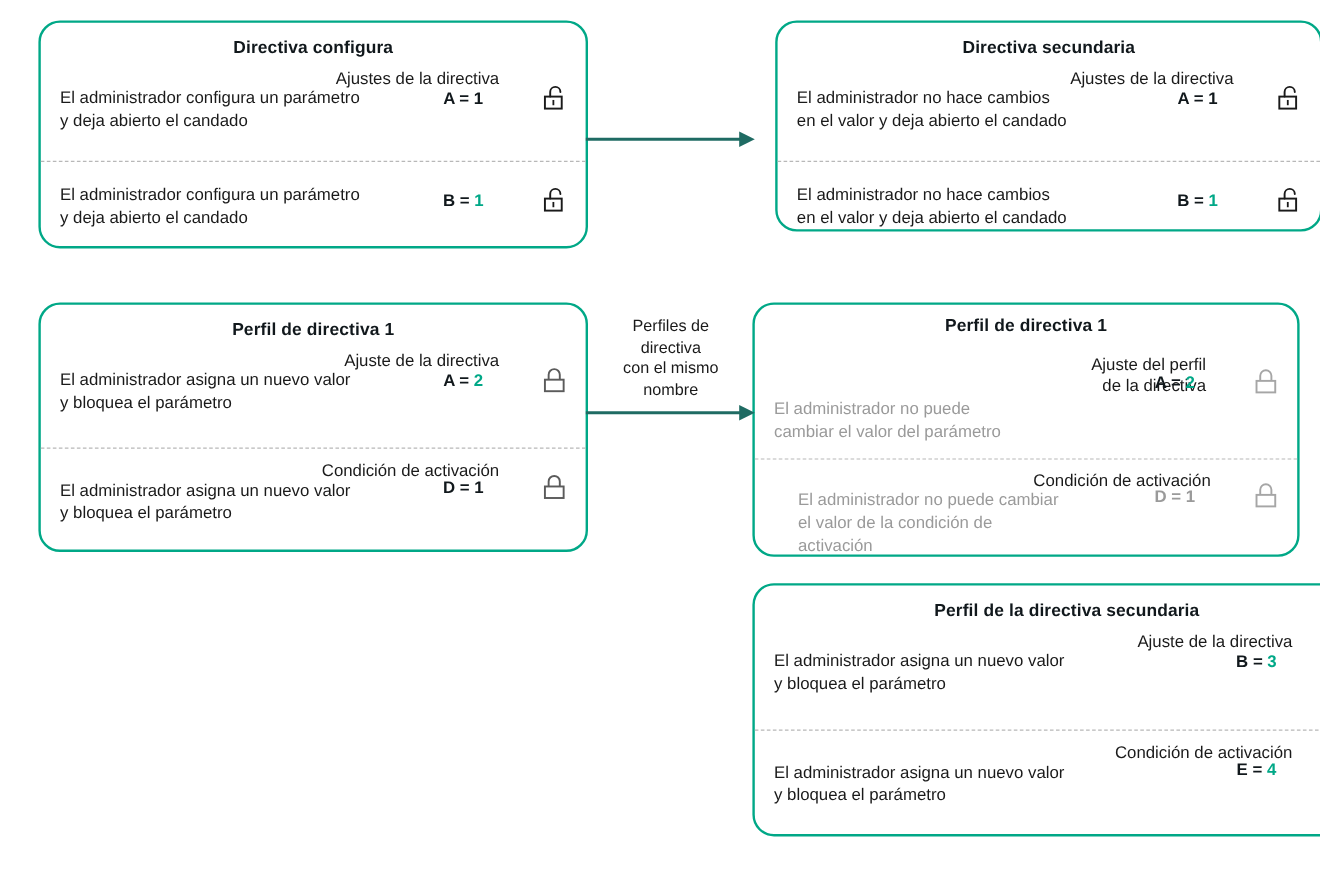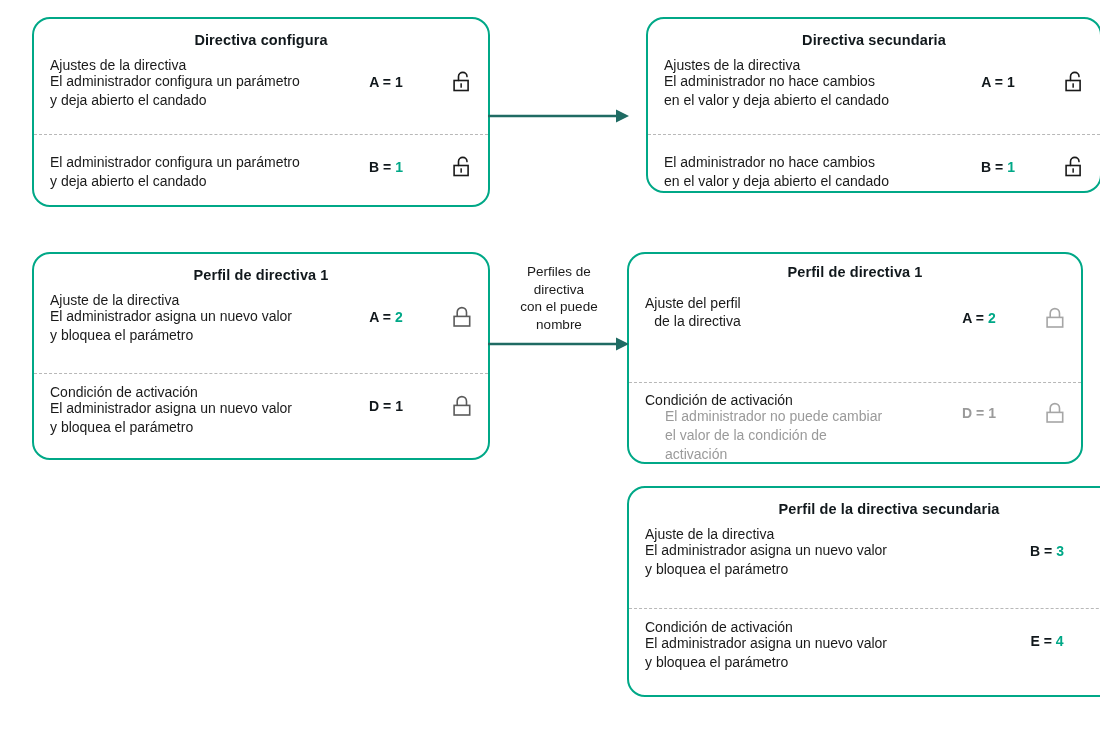--- a/index.html
+++ b/index.html
@@ -42,21 +42,21 @@
   .cat{
     text-align:right;
     font-size:14px;
     line-height:18px;
     color:#1a1a1a;
     white-space:pre-line;
     margin-right:58px;
   }
   .cat-wrap{
     display:flex;
-    justify-content:flex-start;
+    justify-content:flex-end;
     padding-top:6px;
     padding-bottom:0;
   }
   .desc-line{
     display:flex;
     align-items:flex-start;
     justify-content:space-between;
   }
   .desc{
     font-size:14px;
@@ -244,20 +244,22 @@
   <div class="card dim" style="left:627px;top:252px;width:456px;height:212px;">
     <div class="card-title" style="margin-top:10px;">Perfil de directiva 1</div>
     <div class="rows">
 
       <div class="row" style="height:88px;">
         <div class="cat-wrap" style="padding-top:0;margin-top:14px;">
           <div class="cat" style="margin-right:62px;">Ajuste del perfil
 de la directiva</div>
         </div>
         <div class="desc-line" style="margin-top:1px;">
+          <div class="desc">El administrador no puede
+cambiar el valor del parámetro</div>
           <div class="val-lock" style="top:12px;">
             <div class="val"><span>A =</span>&nbsp;<span class="num">2</span></div>
             <span class="lock">
               <svg viewBox="0 0 22 24" width="22" height="24" fill="none">
                 <path d="M5.2 11.4 V7.2 C5.2 4.6 7.3 2.6 9.9 2.6 C12.4 2.6 14.5 4.6 14.5 7.2 V11.4" stroke="#a6a6a6" stroke-width="1.6" fill="none"></path>
                 <rect x="2.1" y="11.4" width="15.6" height="9.6" stroke="#a6a6a6" stroke-width="1.6" fill="none"></rect>
               </svg>
             </span>
           </div>
         </div>
@@ -339,16 +341,16 @@
   </div>
 
   <div class="conn" style="left:488px;top:334px;">
     <svg width="144" height="20" viewBox="0 0 144 20">
       <line x1="0" y1="10" x2="129" y2="10" stroke="#1f6b63" stroke-width="2.4"></line>
       <polygon points="128,3.5 141,10 128,16.5" fill="#1f6b63"></polygon>
     </svg>
   </div>
   <div class="conn-label" style="left:494px;top:263px;width:130px;">Perfiles de
 directiva
-con el puede
+con el mismo
 nombre</div>
 
 </div>
 
 </body></html>

